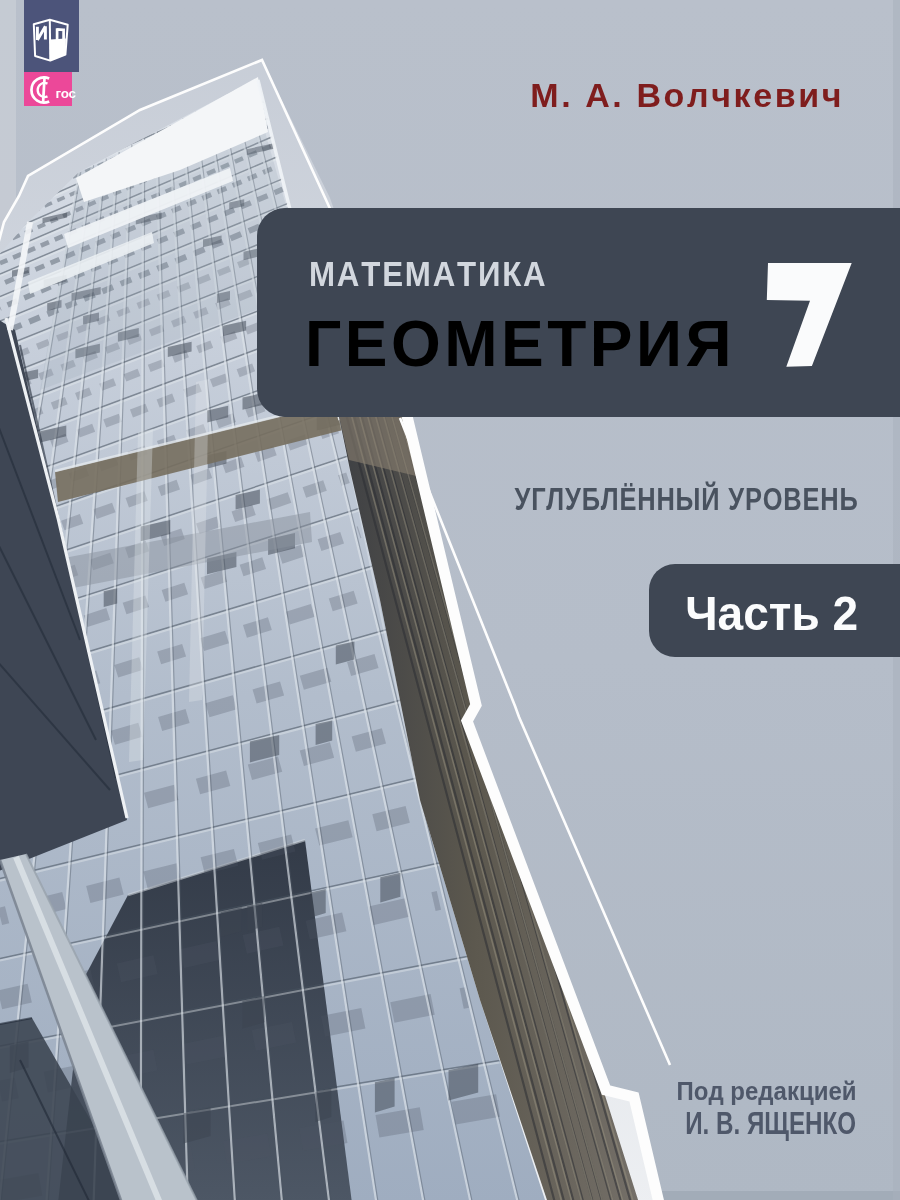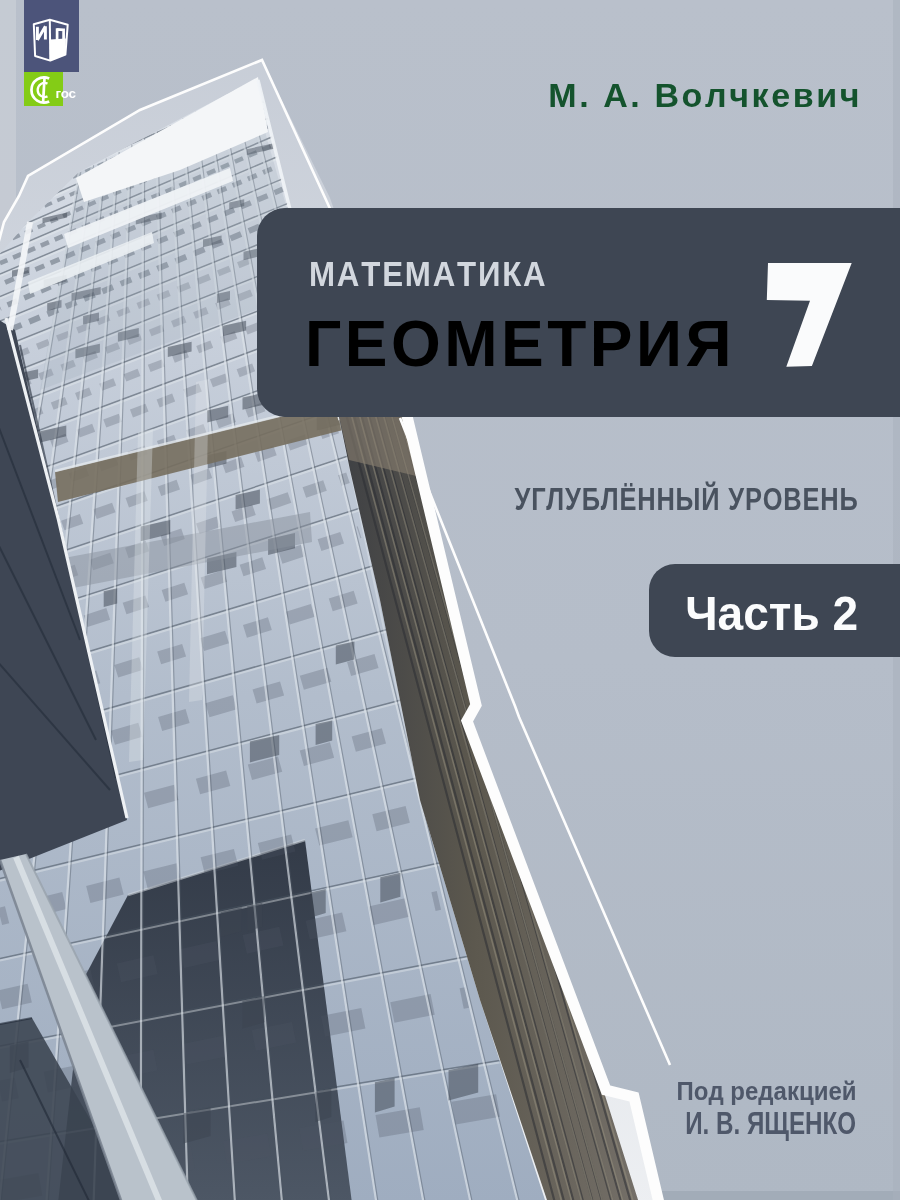--- a/index.html
+++ b/index.html
@@ -153,32 +153,32 @@
 <g stroke="#fff" stroke-width="2" fill="none" stroke-linejoin="round">
 <polygon points="9.8,24.3 25.8,19.7 43.7,24.8 41.4,54.6 26.3,60.6 11.1,56.0"></polygon>
 <path d="M25.8 19.7 L26.3 60.6"></path>
 </g>
 <polygon points="26.3,39.4 41.9,38.5 41.4,54.6 26.3,60.6" fill="#fff"></polygon>
 <path d="M13.4 26.8 L13.4 40 M13.4 40 L21.4 26.3 M21.4 26.3 L21.4 39.6" stroke="#fff" stroke-width="2.9" fill="none"></path>
 <path d="M33.1 28.2 L33.1 40.6 M39.6 28.6 L39.6 41 M33.1 29.3 L39.6 29.8" stroke="#fff" stroke-width="2.7" fill="none"></path>
 </svg>
 </div>
 
-<div class="abs" style="left:24px;top:72px;width:39px;height:34px;background:#84cc16">
+<div class="abs" style="left:24px;top:72px;width:48px;height:34px;background:#ec4899">
 <svg width="55" height="34" viewBox="0 0 55 34" style="position:absolute;left:0;top:0">
 <g fill="none" stroke="#fff">
 <path d="M25.2 6.5 A12.6 12.6 0 1 0 25.2 29.5" stroke-width="2.7"></path>
 <path d="M23.5 11.6 A7 7 0 1 0 23.5 24.4" stroke-width="2.3"></path>
 <path d="M20.6 4.6 L19.1 29.8" stroke-width="2.7"></path>
 </g>
 <text x="31.5" y="26.3" font-family="Liberation Sans,sans-serif" font-size="13.5" font-weight="bold" fill="#fff" letter-spacing="-0.4">гос</text>
 </svg>
 </div>
 
-<div class="abs" id="author" style="right:38px;top:77.9px;font-size:34px;letter-spacing:2.6px;color:#14532d">М. А. Волчкевич</div>
+<div class="abs" id="author" style="right:56px;top:77.9px;font-size:34px;letter-spacing:2.6px;color:#7f1d1d">М. А. Волчкевич</div>
 
 <div class="abs" id="matem" style="left:309px;top:255.7px;font-size:35px;letter-spacing:2px;color:#d2d7de;transform:scaleX(0.894);transform-origin:0 0">МАТЕМАТИКА</div>
 
 <div class="abs" id="geom" style="left:305px;top:311.9px;font-size:64px;letter-spacing:3.5px;color:#000000">ГЕОМЕТРИЯ</div>
 
 <div class="abs" id="level" style="right:42px;top:483.6px;font-size:31px;letter-spacing:1px;color:#49525f;transform:scaleX(0.82);transform-origin:100% 0">УГЛУБЛЁННЫЙ УРОВЕНЬ</div>
 
 <div class="abs" id="part" style="right:42px;top:589.9px;font-size:48px;color:#fbfcfd;transform:scaleX(0.96);transform-origin:100% 0">Часть 2</div>
 
 <div class="abs" id="ed1" style="right:43px;top:1078.5px;font-size:25px;color:#4f586a;transform:scaleX(0.96);transform-origin:100% 0">Под редакцией</div>

